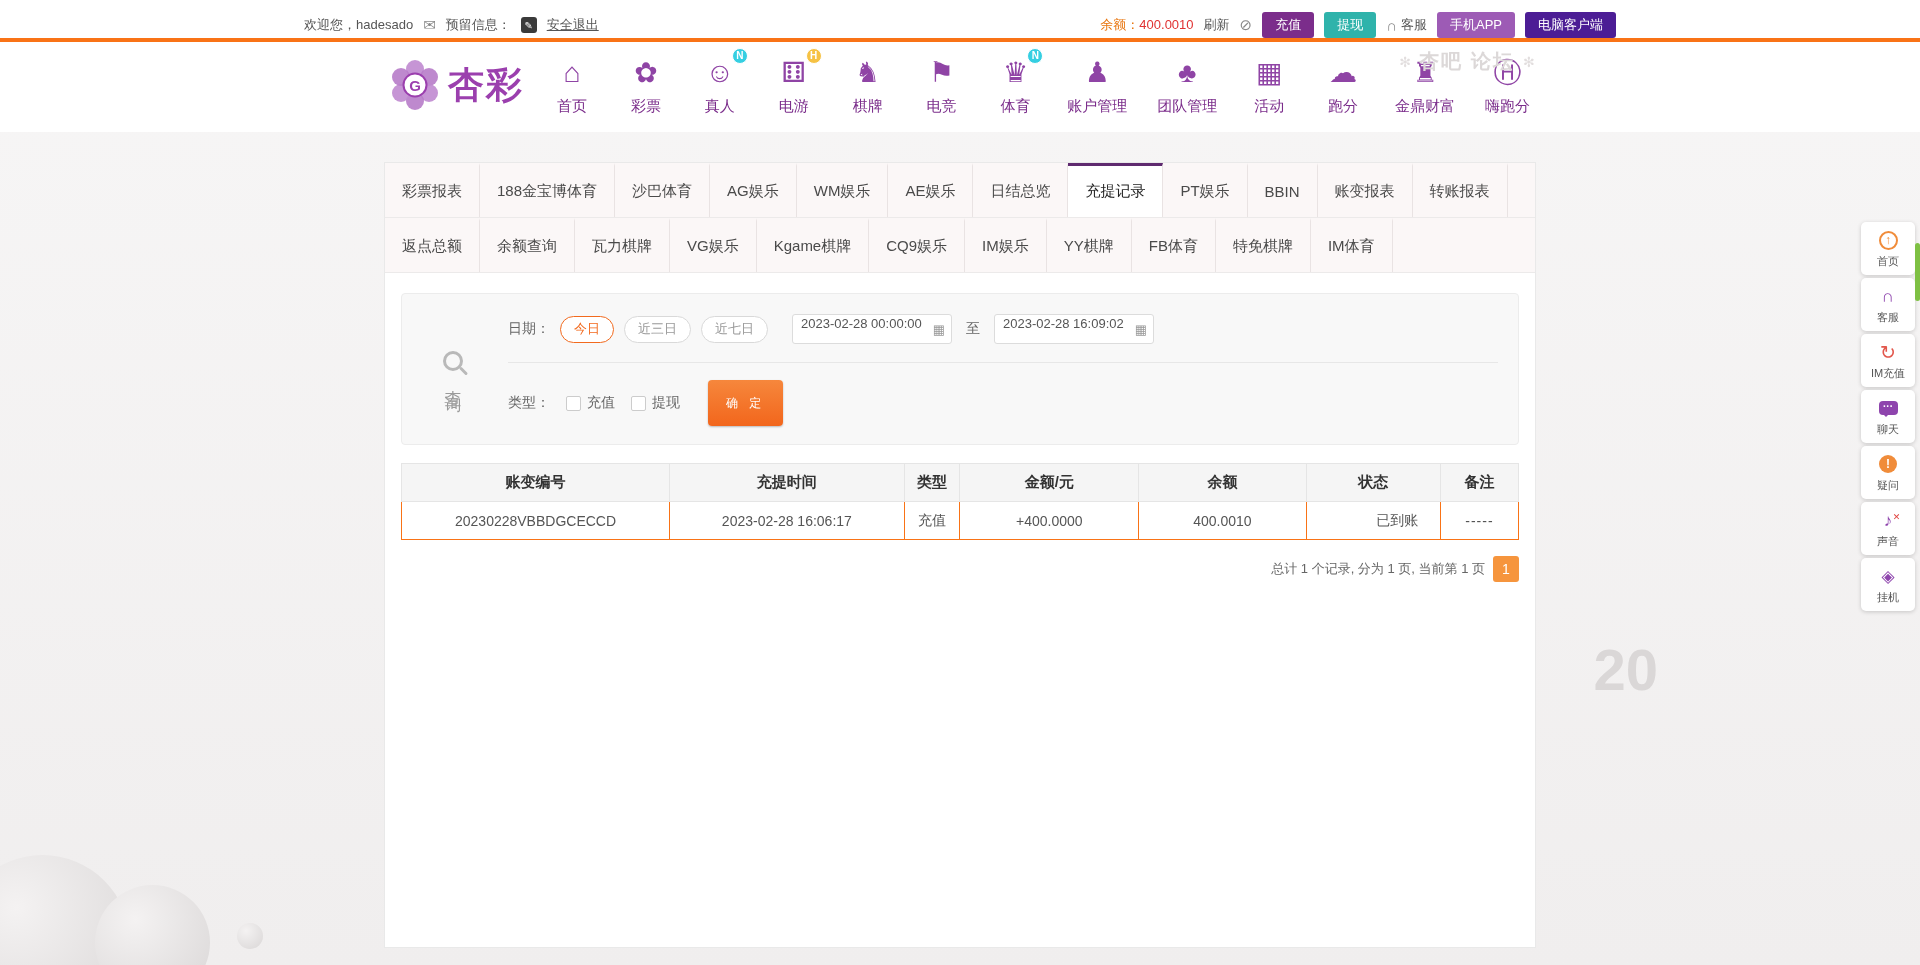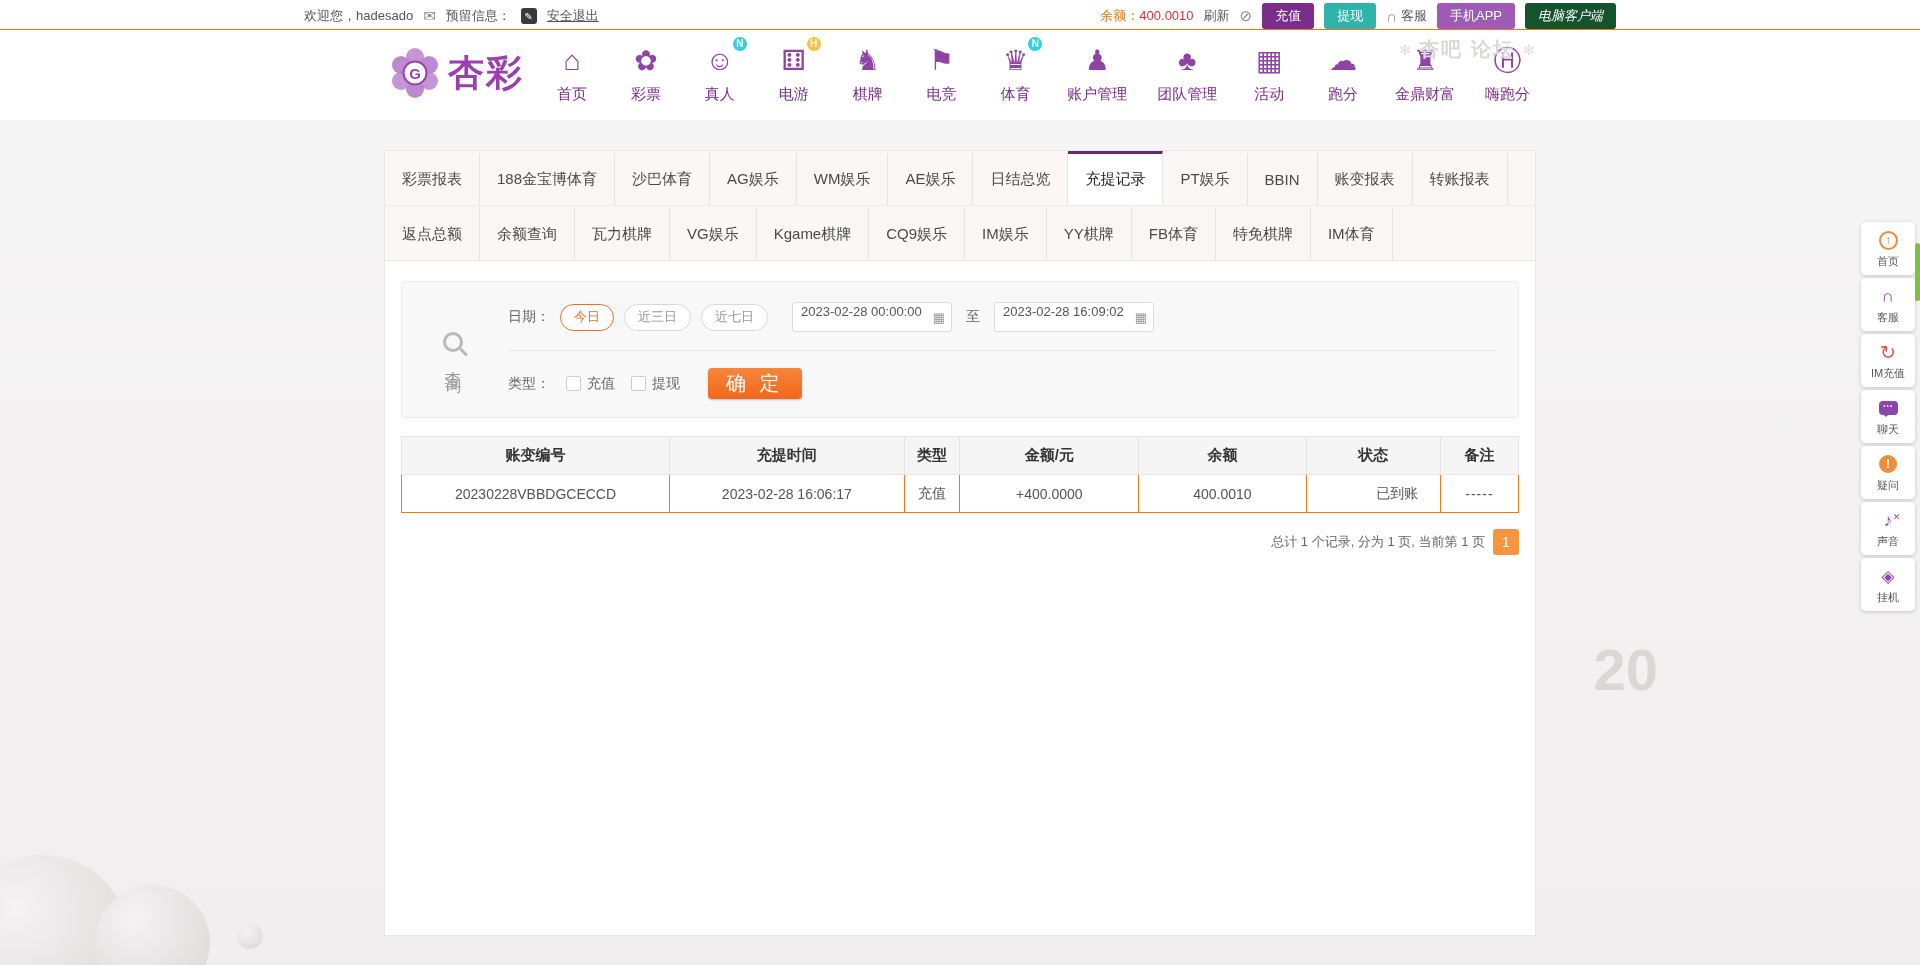--- a/index.html
+++ b/index.html
@@ -6,33 +6,33 @@
   html,body { width:1920px; height:965px; }
   body {
     font-family: "Liberation Sans", "DejaVu Sans", sans-serif;
     background: linear-gradient(180deg,#f7f6f6 0%,#f0eeee 100%);
     overflow: hidden;
     position: relative;
     color:#555;
   }
 
   
-  .topbar { height:30px; background:#fff; border-bottom:1px solid #f97316; display:flex; align-items:flex-end; position:relative; z-index:3;}
+  .topbar { height:42px; background:#fff; border-bottom:4px solid #f97316; display:flex; align-items:flex-end; position:relative; z-index:3;}
   .topbar-inner { width:1312px; margin:0 auto; display:flex; justify-content:space-between; align-items:center; font-size:13px; color:#555;}
   .tb-left, .tb-right { display:flex; align-items:center; gap:10px; }
   .tb-icon { color:#888; font-size:15px; }
   .edit-box { width:16px; height:16px; background:#3a3a3a; border-radius:3px; color:#fff; font-size:10px; display:flex; align-items:center; justify-content:center; }
   .logout-link { color:#555; text-decoration:underline; cursor:pointer; }
   .balance-label { color:#e8740c; }
   .balance-value { color:#e03131; }
   .tb-btn { display:inline-block; padding:4px 13px; border-radius:3px; color:#fff; font-size:13px; border:none; cursor:pointer; }
   .btn-deposit { background:#7b2d8b; }
   .btn-withdraw { background:#2fb3ab; }
   .btn-app { background:#9d5bb5; }
-  .btn-pc { background:#14532d;font-style:italic; }
+  .btn-pc { background:#4c1d95; }
   .service-group { display:flex; align-items:center; gap:4px; color:#555; }
 
   
   .header { background:#fff; padding:12px 0 16px; position:relative; z-index:2; }
   .header-inner { width:1140px; margin:0 auto; display:flex; align-items:center; gap:26px; }
   .logo { display:flex; align-items:center; gap:8px; cursor:pointer; }
   .logo-text { font-size:36px; font-weight:bold; color:#9b3fae; letter-spacing:2px; }
   .main-nav { flex:1; display:flex; justify-content:space-between; align-items:center; }
   .nav-item { display:flex; flex-direction:column; align-items:center; gap:5px; cursor:pointer; min-width:44px; }
   .nav-icon { position:relative; height:38px; min-width:38px; display:flex; align-items:center; justify-content:center; font-size:28px; color:#8f44a5; line-height:1; }
@@ -64,22 +64,22 @@
   .q-row1 { display:flex; align-items:center; gap:10px; padding:8px 0 18px; border-bottom:1px solid #e7e7e7; }
   .q-row2 { display:flex; align-items:center; gap:16px; padding:17px 0 6px; }
   .q-label-sm { font-size:14px; color:#666; white-space:nowrap; }
   .preset { height:27px; padding:0 13px; border-radius:14px; background:#fff; border:1px solid #d9d9d9; color:#999; font-size:13px; display:flex; align-items:center; cursor:pointer; }
   .preset.active { border-color:#f26a1e; color:#f26a1e; font-weight:normal; }
   .date-input { position:relative; width:160px; height:30px; border:1px solid #dcdcdc; border-radius:3px; background:#fff; display:flex; align-items:center; padding:0 26px 12px 8px; font-size:13px; color:#555; cursor:text; white-space:nowrap; }
   .cal-icon { position:absolute; right:6px; top:7px; font-size:13px; color:#999; cursor:pointer; }
   .to-label { color:#666; font-size:14px; margin:0 4px; }
   .check-item { display:flex; align-items:center; gap:6px; font-size:14px; color:#666; cursor:pointer; }
   .checkbox { width:15px; height:15px; border:1px solid #ccc; border-radius:2px; background:#fff; display:inline-block; }
-  .confirm-btn { margin-left:12px; height:31px; padding:0 18px; border:none; border-radius:4px;
-    background:linear-gradient(#f6873c,#f2661c); color:#fff; font-size:20px; letter-spacing:4px;
+  .confirm-btn { margin-left:12px; height:46px; padding:0 18px; border:none; border-radius:4px;
+    background:linear-gradient(#f6873c,#f2661c); color:#fff; font-size:12px; letter-spacing:4px;
     box-shadow:0 1px 2px rgba(0,0,0,0.25); cursor:pointer; }
 
   
   .data-table { width:calc(100% - 32px); margin:0 16px; border-collapse:collapse; }
   .data-table th { background:#f5f5f5; border:1px solid #e5e5e5; height:38px; font-size:15px; color:#333; font-weight:bold; }
   .data-table td { border:1px solid #f97316; height:38px; text-align:center; font-size:14px; color:#555; background:#fff; }
   .cell-amount { color:#d9352c; }
   .cell-status { color:#3fae49;padding-left:48px; }
   .cell-remark { color:#999; letter-spacing:1px; }
 

